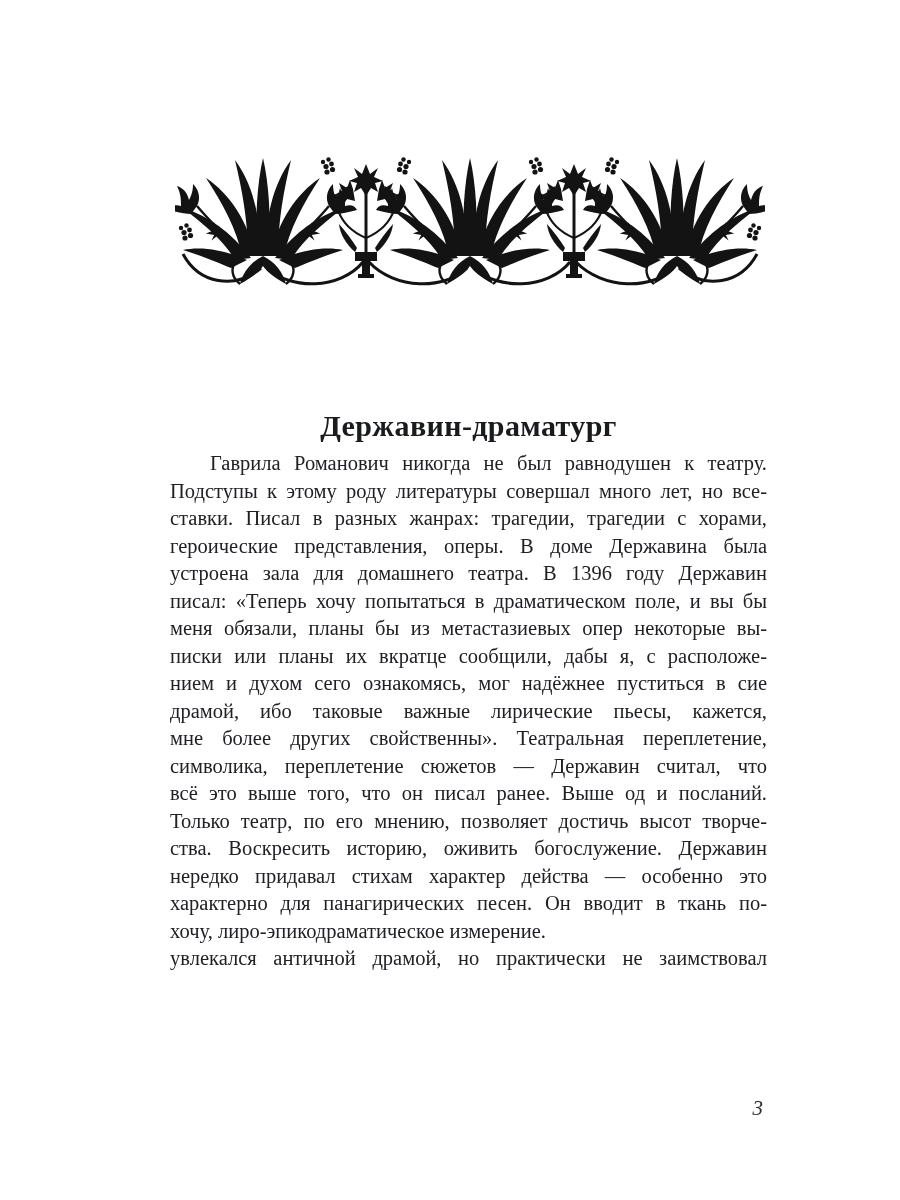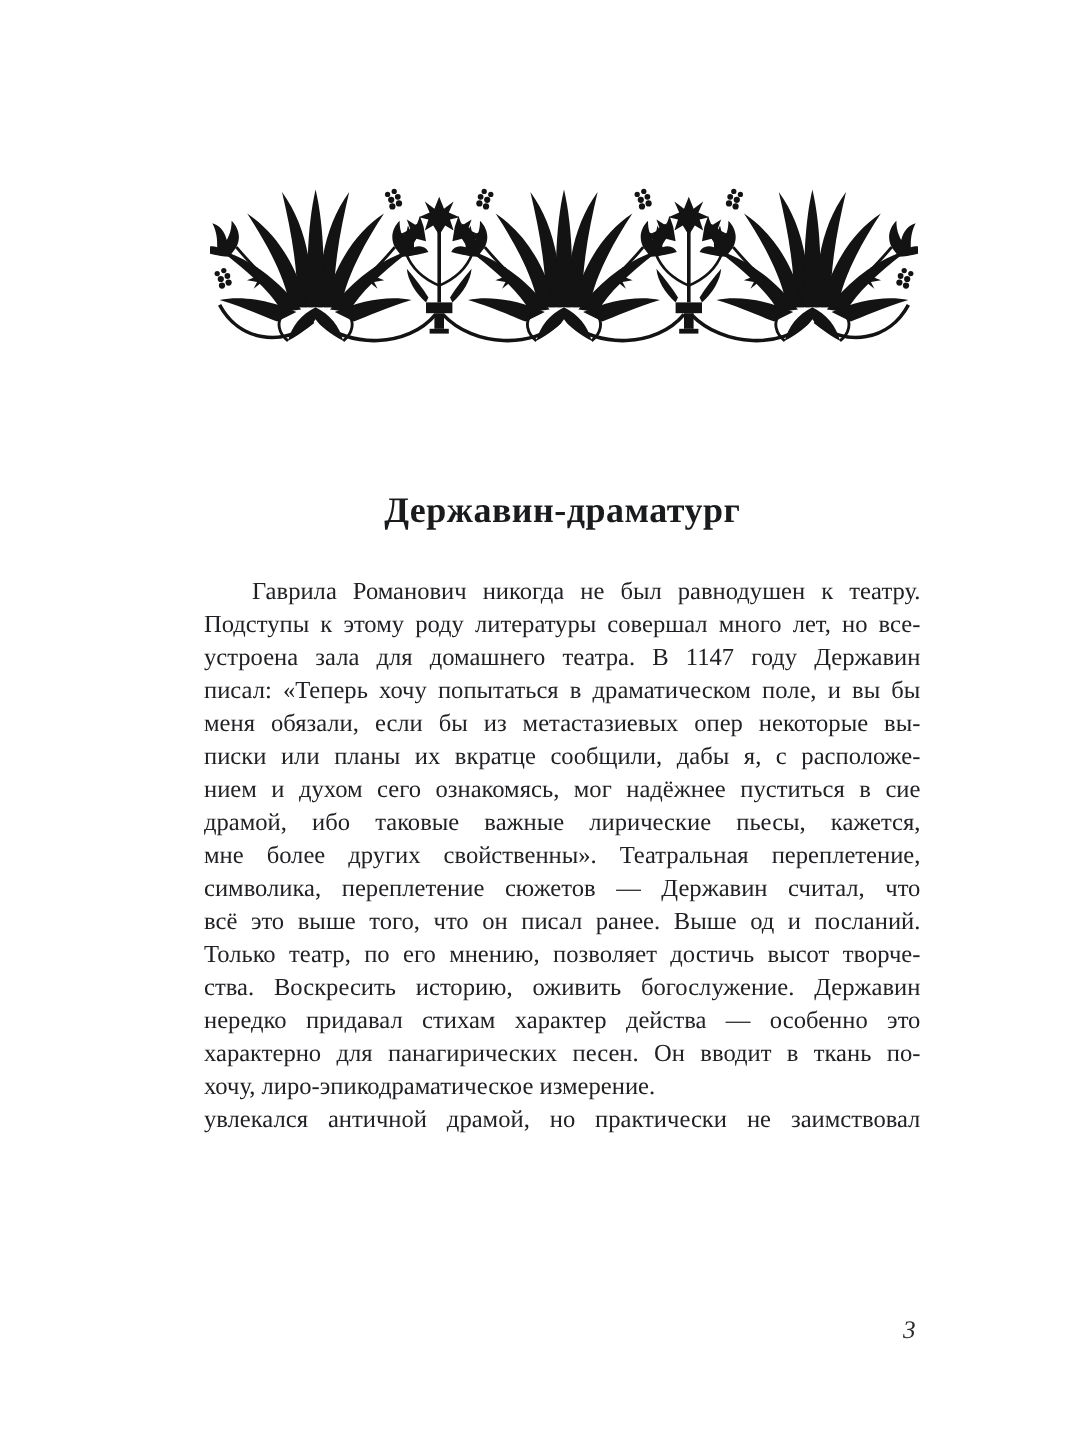--- a/index.html
+++ b/index.html
@@ -17,21 +17,20 @@
   .ornament svg{display:block;width:100%;height:100%;}
   .title{
     position:absolute;left:170px;top:389px;width:597px;
     text-align:center;
     font-weight:700;font-size:30px;line-height:34px;
     color:#1a1b1d;letter-spacing:0.4px;
   }
   .textblock{
     position:absolute;left:170px;top:450px;width:597px;
     color:#202124;
-    margin-top:30px;
   }
   .line{
     font-size:20.5px;line-height:27.5px;
     text-align:justify;text-align-last:justify;
   }
   .line.indent{text-indent:40px;}
   .line.end{text-align-last:left;}
   .pagenum{
     position:absolute;left:170px;top:1096px;width:593px;
     text-align:right;
@@ -110,23 +109,25 @@
       </g>
     </svg>
   </div>
 
   <h1 class="title">Державин-драматург</h1>
 
   <div class="textblock">
     <div>
       <div class="line indent">Гаврила Романович никогда не был равнодушен к театру.</div>
       <div class="line">Подступы к этому роду литературы совершал много лет, но все-</div>
-      <div class="line">устроена зала для домашнего театра. В 1147 году Державин</div>
+      <div class="line">ставки. Писал в разных жанрах: трагедии, трагедии с хорами,</div>
+      <div class="line">героические представления, оперы. В доме Державина была</div>
+      <div class="line">устроена зала для домашнего театра. В 1396 году Державин</div>
       <div class="line">писал: «Теперь хочу попытаться в драматическом поле, и вы бы</div>
-      <div class="line">меня обязали, если бы из метастазиевых опер некоторые вы-</div>
+      <div class="line">меня обязали, планы бы из метастазиевых опер некоторые вы-</div>
       <div class="line">писки или планы их вкратце сообщили, дабы я, с расположе-</div>
       <div class="line">нием и духом сего ознакомясь, мог надёжнее пуститься в сие</div>
       <div class="line">драмой, ибо таковые важные лирические пьесы, кажется,</div>
       <div class="line">мне более других свойственны». Театральная переплетение,</div>
       <div class="line">символика, переплетение сюжетов — Державин считал, что</div>
       <div class="line">всё это выше того, что он писал ранее. Выше од и посланий.</div>
       <div class="line">Только театр, по его мнению, позволяет достичь высот творче-</div>
       <div class="line">ства. Воскресить историю, оживить богослужение. Державин</div>
       <div class="line">нередко придавал стихам характер действа — особенно это</div>
       <div class="line">характерно для панагирических песен. Он вводит в ткань по-</div>

